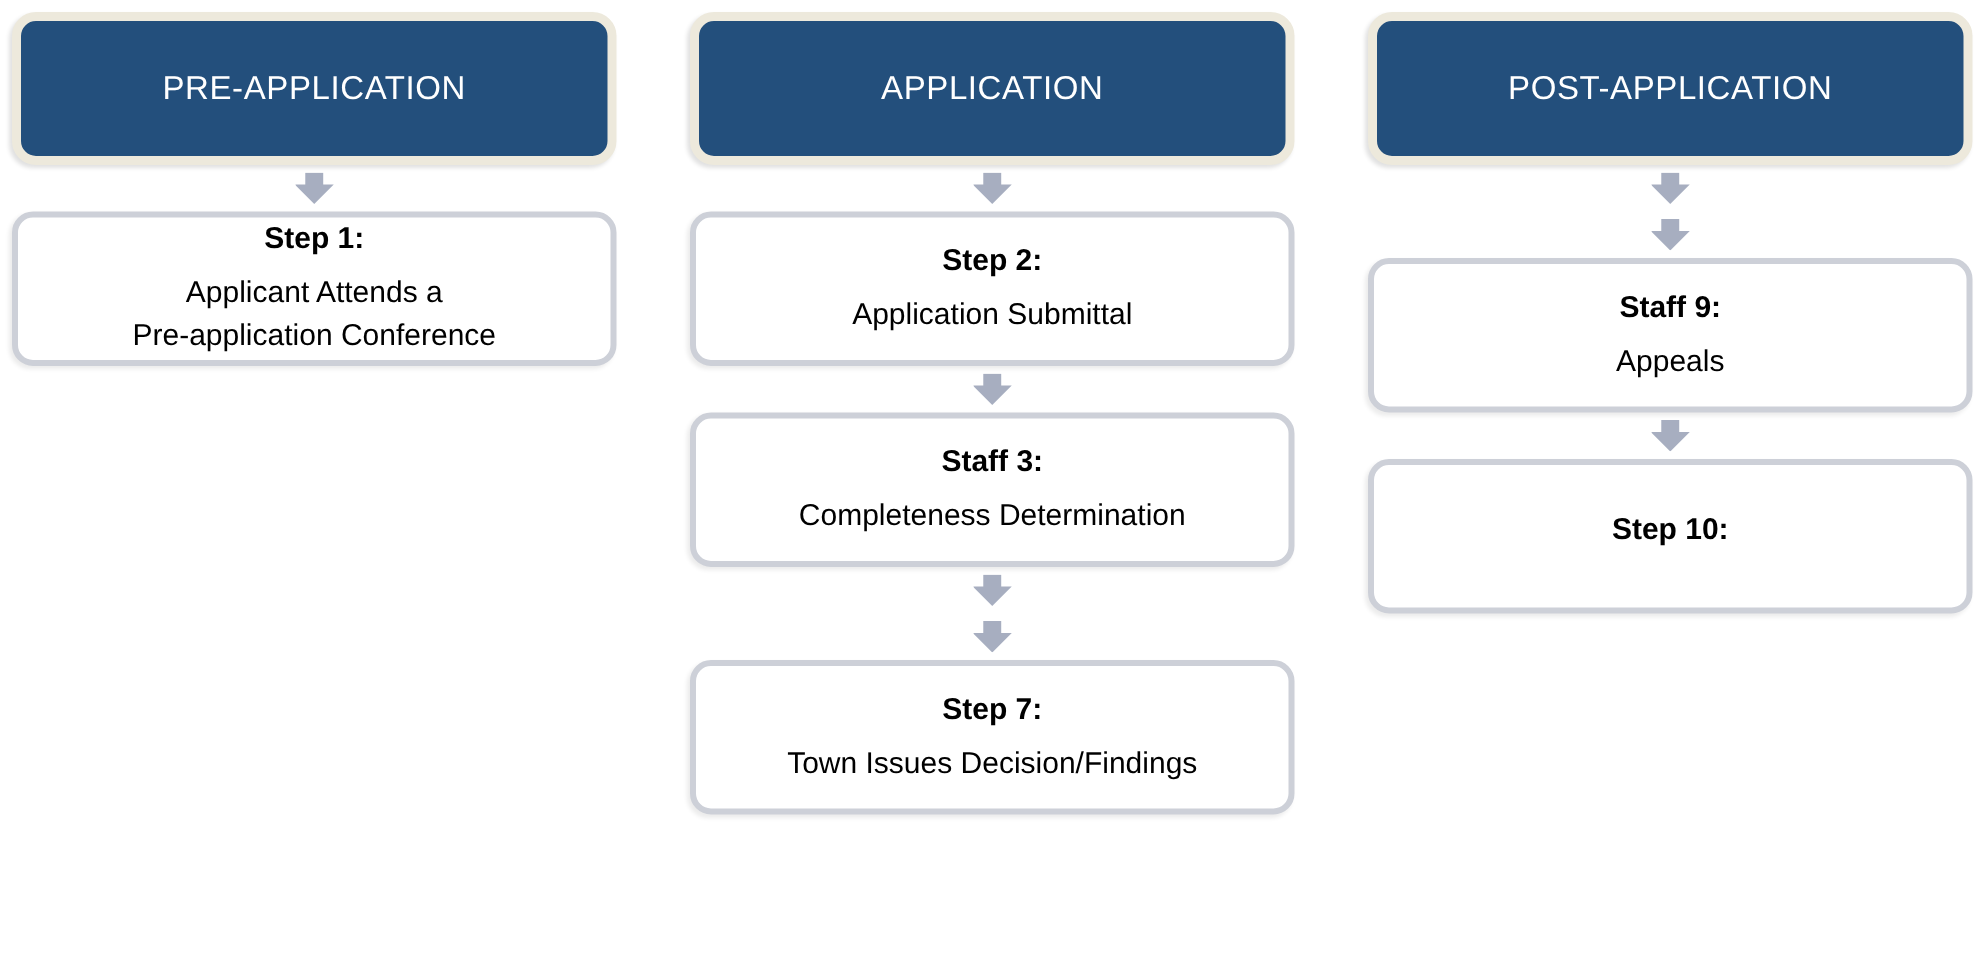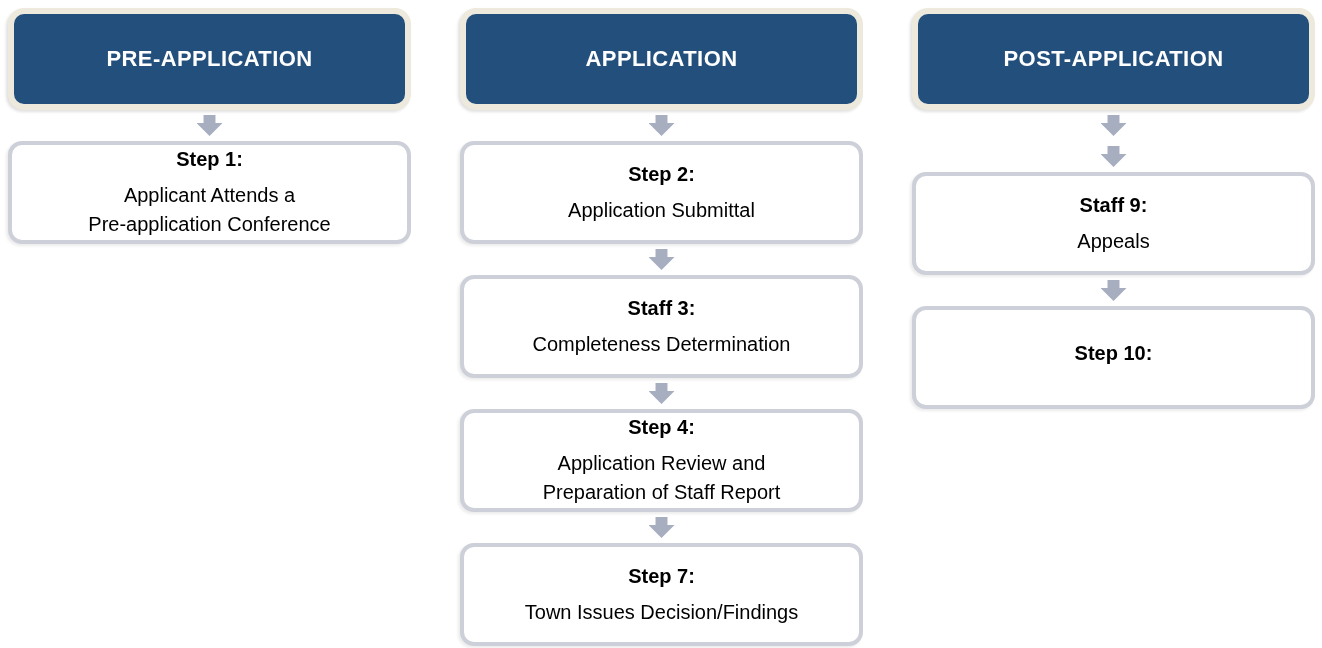--- a/index.html
+++ b/index.html
@@ -29,21 +29,21 @@
     background: #234F7C;
     border: 6px solid #EDE9DC;
     border-radius: 16px;
     display: flex;
     align-items: center;
     justify-content: center;
     box-shadow: -2px 2px 3px rgba(0,0,0,0.12);
   }
   .phase-header-label {
     color: #ffffff;
-    font-weight: bold;
+    font-weight: normal;
     font-size: 22px;
     letter-spacing: 0.4px;
   }
   .arrow-wrap {
     height: 31px;
     display: flex;
     align-items: center;
     justify-content: center;
     flex: 0 0 auto;
   }
@@ -114,25 +114,20 @@
     <div class="arrow-wrap">
       <div class="arrow"></div>
     </div>
     <div class="step-box">
       <div class="step-title">Staff 3:</div>
       <div class="step-body">Completeness Determination</div>
     </div>
     <div class="arrow-wrap">
       <div class="arrow"></div>
     </div>
-    <div class="step-box">
-      <div class="step-title">Step 4:</div>
-      <div class="step-body">Application Review and
-Preparation of Staff Report</div>
-    </div>
     <div class="arrow-wrap">
       <div class="arrow"></div>
     </div>
     <div class="step-box">
       <div class="step-title">Step 7:</div>
       <div class="step-body">Town Issues Decision/Findings</div>
     </div>
   </div>
 
   <div class="col">

